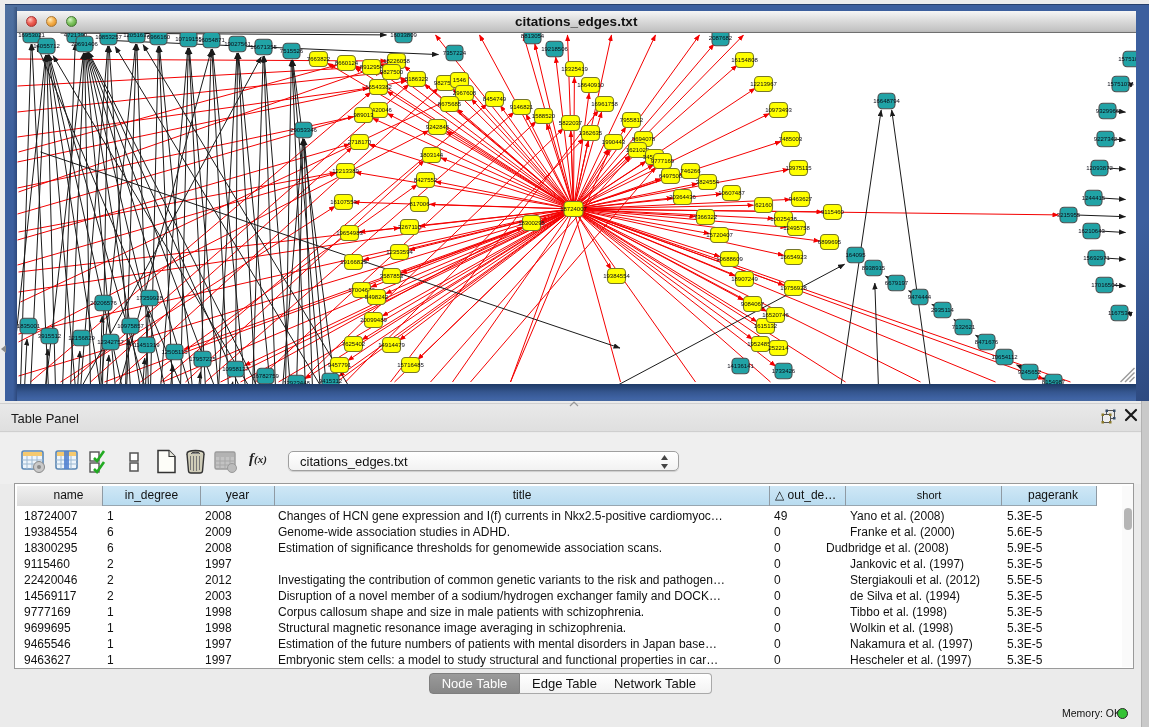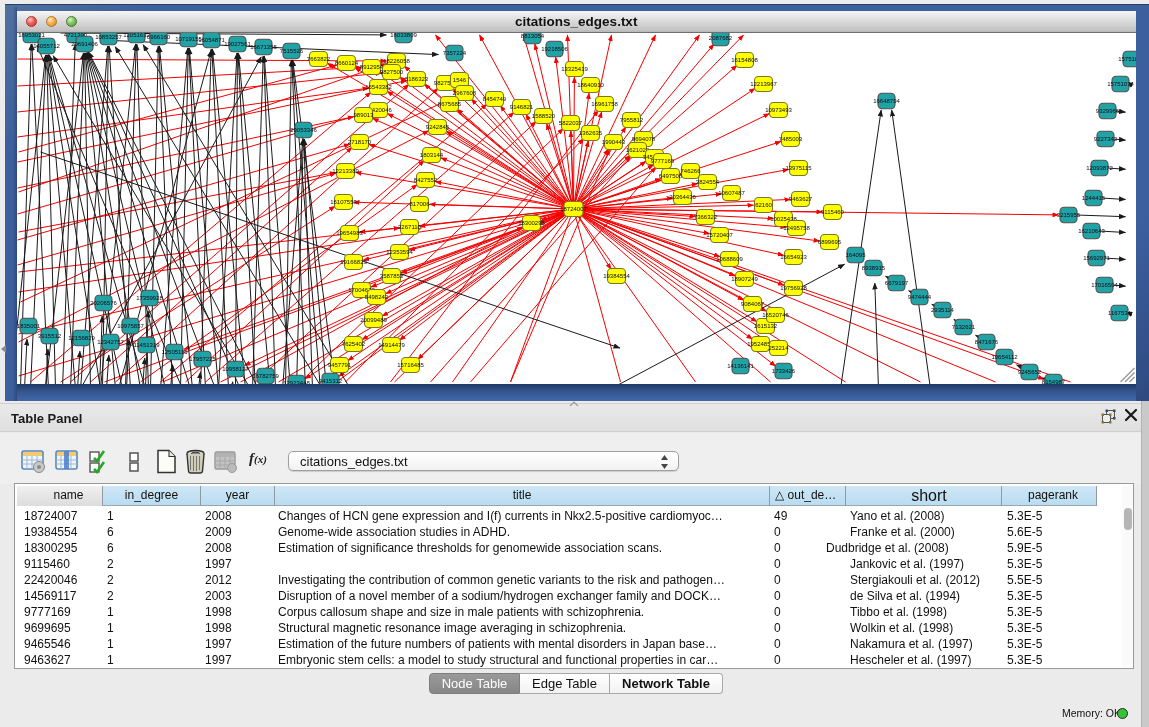--- a/index.html
+++ b/index.html
@@ -5,21 +5,21 @@
 #netwin { position:absolute; left:5px; top:4px; width:1144px; height:397px;
   background:linear-gradient(135deg,#50719f 0%,#3c5f9e 10%,#3c5f9e 88%,#2e4a80 100%); border-top:1px solid #27406b; }
 #titlebar { position:absolute; left:11.5px; top:5.5px; width:1119.5px; height:22px;
   background:linear-gradient(#f6f6f6,#dcdcdc 45%,#c4c4c4 90%,#b7b7b7);
   border-bottom:1px solid #6f6f6f; }
 #titlebar .tl { position:absolute; top:5px; width:11px; height:11px; border-radius:50%; }
 #title { position:absolute; width:100%; text-align:center; top:3.5px; font-size:13.5px; font-weight:bold; color:#111; }
 #canvas { position:absolute; left:11.5px; top:27.5px; width:1119.5px; height:351px; background:#ffffff; overflow:hidden; }
 #tablepanel { position:absolute; left:0; top:401px; width:1149px; height:326px; background:#ebebeb; }
 #tp-head { position:absolute; left:0; top:2px; width:1149px; height:29px; background:linear-gradient(#e9e9e9,#dfdfdf); border-top:1px solid #d0d0d0; border-bottom:1px solid #cfcfcf;}
-#tp-head .lab { position:absolute; left:11px; top:7px; font-size:13px; color:#1a1a1a;font-weight:bold; }
+#tp-head .lab { position:absolute; left:11px; top:7px; font-size:13px; color:#1a1a1a; }
 #toolbar { position:absolute; left:0; top:32px; width:1149px; height:51px; background:#efefef; }
 .combo { position:absolute; left:288px; top:50px; width:391px; height:20px; background:linear-gradient(#ffffff,#f2f2f2); border:1px solid #9f9f9f; border-radius:5px; box-shadow:0 1px 1px rgba(0,0,0,.15); font-size:13px; color:#111; line-height:19px; padding-left:11px; }
 #scrollpane { position:absolute; left:14px; top:82px; width:1120px; height:186px; background:#ffffff; border:1px solid #9a9a9a; }
 .cell { position:absolute; height:16px; font-size:12px; line-height:16px; color:#111; white-space:nowrap; overflow:hidden; }
 #vscroll { position:absolute; left:1122px; top:85px; width:11px; height:181px; background:#fafafa; }
 #vthumb { position:absolute; left:1123.5px; top:107px; width:8px; height:22px; background:#b5b5b5; border-radius:4px; }
 #segctl { position:absolute; left:429px; top:272px; height:21px; font-size:13px; }
 .seg { position:absolute; top:0; height:21px; line-height:20px; text-align:center; border:1px solid #a9a9a9; background:linear-gradient(#ffffff,#f2f2f2); color:#111; }
 #memok { position:absolute; left:1062px; top:306px; font-size:10.5px; color:#111; }
 #memdot { position:absolute; left:1117px; top:307px; width:11px; height:11px; border-radius:50%; background:#35c335; border:1px solid #2a2a2a; }
@@ -629,21 +629,21 @@
 <div style="position:absolute;left:200px;top:85px;width:1px;height:20px;background:#8f9aa3"></div>
 <div style="position:absolute;left:274px;top:85px;width:1px;height:20px;background:#8f9aa3"></div>
 <div style="position:absolute;left:769px;top:85px;width:1px;height:20px;background:#8f9aa3"></div>
 <div style="position:absolute;left:845px;top:85px;width:1px;height:20px;background:#8f9aa3"></div>
 <div style="position:absolute;left:1001px;top:85px;width:1px;height:20px;background:#8f9aa3"></div>
 <div style="position:absolute;left:1096px;top:85px;width:1px;height:20px;background:#8f9aa3"></div>
 <div style="position:absolute;left:68.5px;top:85px;width:120px;margin-left:-60px;height:19px;line-height:19px;text-align:center;font-size:12px;color:#111">name</div>
 <div style="position:absolute;left:151.5px;top:85px;width:120px;margin-left:-60px;height:19px;line-height:19px;text-align:center;font-size:12px;color:#111">in_degree</div>
 <div style="position:absolute;left:237.5px;top:85px;width:120px;margin-left:-60px;height:19px;line-height:19px;text-align:center;font-size:12px;color:#111">year</div>
 <div style="position:absolute;left:522.0px;top:85px;width:120px;margin-left:-60px;height:19px;line-height:19px;text-align:center;font-size:12px;color:#111">title</div>
-<div style="position:absolute;left:929.0px;top:85px;width:120px;margin-left:-60px;height:19px;line-height:19px;text-align:center;font-size:16px;color:#111">short</div>
+<div style="position:absolute;left:929.0px;top:85px;width:120px;margin-left:-60px;height:19px;line-height:19px;text-align:center;font-size:11px;color:#111">short</div>
 <div style="position:absolute;left:1053.0px;top:85px;width:120px;margin-left:-60px;height:19px;line-height:19px;text-align:center;font-size:12px;color:#111">pagerank</div>
 <div style="position:absolute;left:775px;top:85px;height:19px;line-height:19px;font-size:12px;color:#111">△ out_de…</div>
 <div class="cell" style="left:24px;top:107px;width:78px">18724007</div>
 <div class="cell" style="left:107px;top:107px;width:89px">1</div>
 <div class="cell" style="left:205px;top:107px;width:64px">2008</div>
 <div class="cell" style="left:278px;top:107px;width:487px">Changes of HCN gene expression and I(f) currents in Nkx2.5-positive cardiomyoc…</div>
 <div class="cell" style="left:774px;top:107px;width:67px">49</div>
 <div class="cell" style="left:850px;top:107px;width:149px">Yano et al. (2008)</div>
 <div class="cell" style="left:1007px;top:107px;width:89px">5.3E-5</div>
 <div class="cell" style="left:24px;top:123px;width:78px">19384554</div>
@@ -706,21 +706,21 @@
 <div class="cell" style="left:205px;top:251px;width:64px">1997</div>
 <div class="cell" style="left:278px;top:251px;width:487px">Embryonic stem cells: a model to study structural and functional properties in car…</div>
 <div class="cell" style="left:774px;top:251px;width:67px">0</div>
 <div class="cell" style="left:850px;top:251px;width:149px">Hescheler et al. (1997)</div>
 <div class="cell" style="left:1007px;top:251px;width:89px">5.3E-5</div>
   <div id="vscroll"></div>
     <div id="vthumb"></div>
   <div id="segctl">
     <div class="seg" style="left:0; width:91px; border-radius:4px 0 0 4px; background:linear-gradient(#9a9a9a,#868686); color:#fff; border-color:#7e7e7e;">Node Table</div>
     <div class="seg" style="left:91px; width:90px; border-left:none;">Edge Table</div>
-    <div class="seg" style="left:181px; width:113px; border-left:none; border-radius:0 4px 4px 0;font-weight:bold;">Network Table</div>
+    <div class="seg" style="left:170px; width:113px; border-left:none; border-radius:0 4px 4px 0;">Network Table</div>
   </div>
   <div id="memok">Memory: OK</div>
     <div id="memdot"></div>
 </div>
 <div id="rstrip"></div>
 <svg style="position:absolute;left:0px;top:344px" width="7" height="10" viewBox="0 0 7 10">
     <path d="M6,1 L1,5 L6,9 z" fill="#8a8a8a"></path>
   </svg>
 <svg style="position:absolute;left:568px;top:401px" width="12" height="6" viewBox="0 0 12 6">
     <path d="M2,5 L6,1 L10,5" stroke="#9a9a9a" stroke-width="1.2" fill="none"></path>

